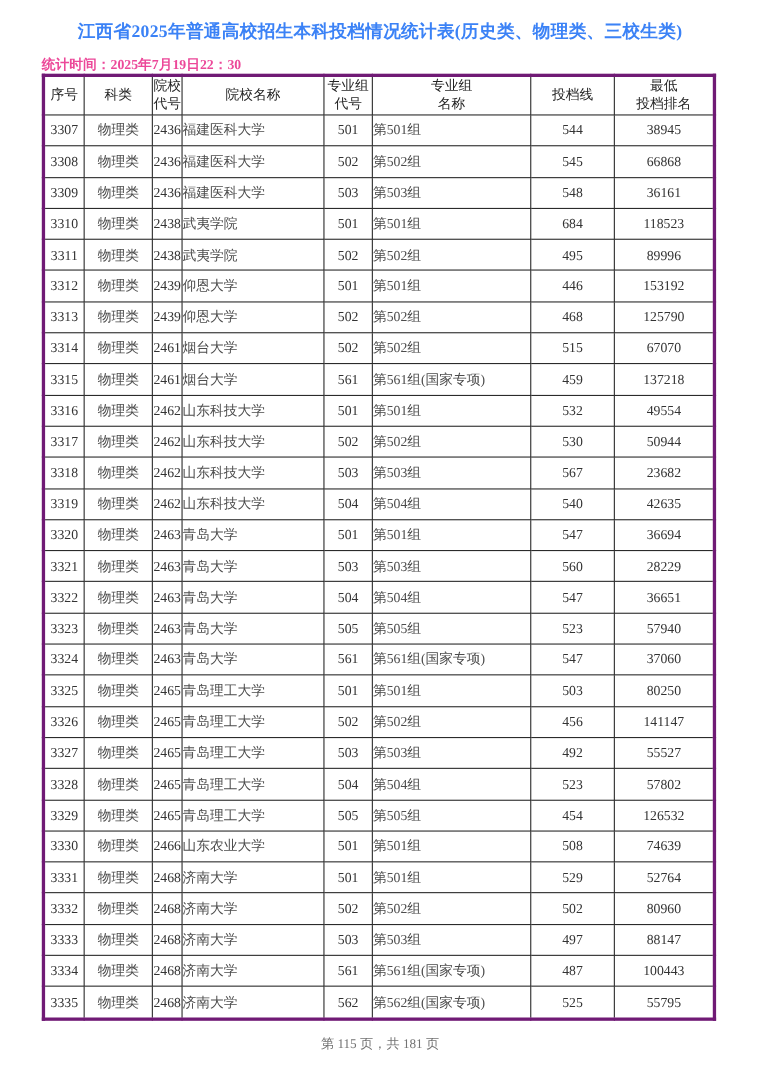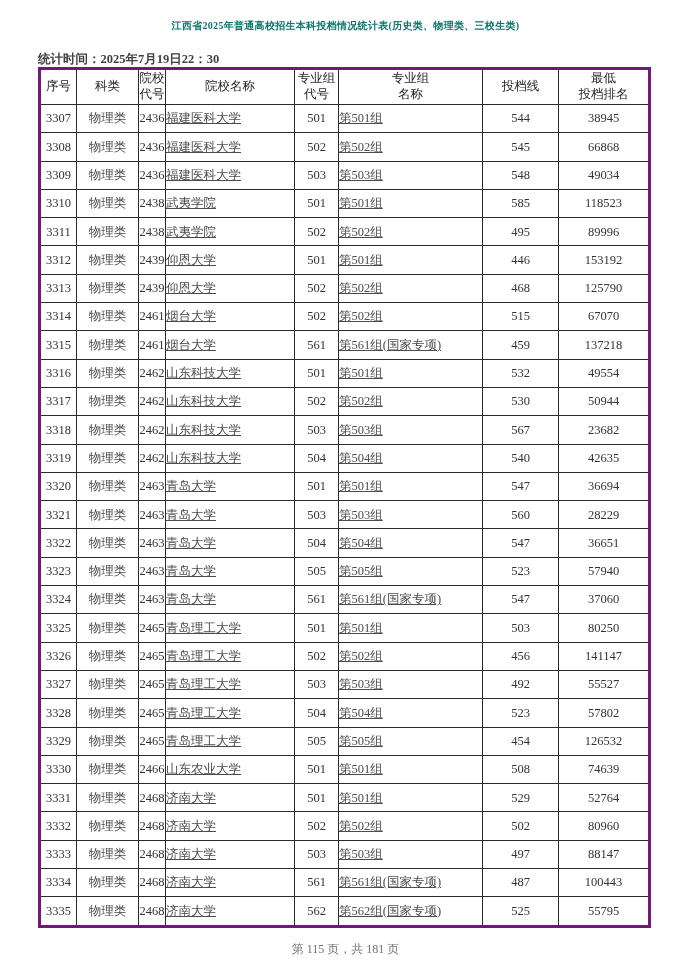--- a/index.html
+++ b/index.html
@@ -13,31 +13,31 @@
   .page {
     position: relative;
     width: 691px; height: 977px;
     background: #ffffff;
   }
   .doc-title {
     position: absolute;
     top: 19px; left: 0;
     width: 100%;
     text-align: center;
-    font-size: 10px;
+    font-size: 16px;
     font-weight: bold;
-    color: #0f766e;
+    color: #3b82f6;
     letter-spacing: 0.3px;
   }
   .stat-time {
     position: absolute;
     top: 51px; left: 38px;
     font-size: 12.5px;
     font-weight: bold;
-    color: #404040;
+    color: #ec4899;
   }
   table.grid {
     position: absolute;
     top: 67px; left: 38px;
     width: 610px;
     border-collapse: collapse;
     table-layout: fixed;
     border: 3px solid #701a75;
   }
   table.grid th, table.grid td {
@@ -55,21 +55,21 @@
     line-height: 1.25;
   }
   table.grid td {
     height: 27.3px;
     font-size: 12.5px;
     line-height: 1;
   }
   td.num { color: #333333; text-align: center; }
   td.cn  { color: #4c4c4c; }
   td.center { text-align: center; }
-  td.left { text-align: left; text-decoration: underline; }
+  td.left { text-align: left; }
   td.col-name  { padding-left: 3px; }
   td.col-gname { padding-left: 5px; }
   .page-footer {
     position: absolute;
     top: 941px; left: 0;
     width: 100%;
     text-align: center;
     font-size: 12px;
     color: #737373;
   }
@@ -132,30 +132,30 @@
       <td class="num center col-rank">66868</td>
     </tr>
         <tr>
       <td class="num center col-serial">3309</td>
       <td class="cn center col-cat">物理类</td>
       <td class="num center col-code">2436</td>
       <td class="cn left col-name">福建医科大学</td>
       <td class="num center col-gcode">503</td>
       <td class="cn left col-gname">第503组</td>
       <td class="num center col-line">548</td>
-      <td class="num center col-rank">49034</td>
+      <td class="num center col-rank">36161</td>
     </tr>
         <tr>
       <td class="num center col-serial">3310</td>
       <td class="cn center col-cat">物理类</td>
       <td class="num center col-code">2438</td>
       <td class="cn left col-name">武夷学院</td>
       <td class="num center col-gcode">501</td>
       <td class="cn left col-gname">第501组</td>
-      <td class="num center col-line">585</td>
+      <td class="num center col-line">684</td>
       <td class="num center col-rank">118523</td>
     </tr>
         <tr>
       <td class="num center col-serial">3311</td>
       <td class="cn center col-cat">物理类</td>
       <td class="num center col-code">2438</td>
       <td class="cn left col-name">武夷学院</td>
       <td class="num center col-gcode">502</td>
       <td class="cn left col-gname">第502组</td>
       <td class="num center col-line">495</td>

